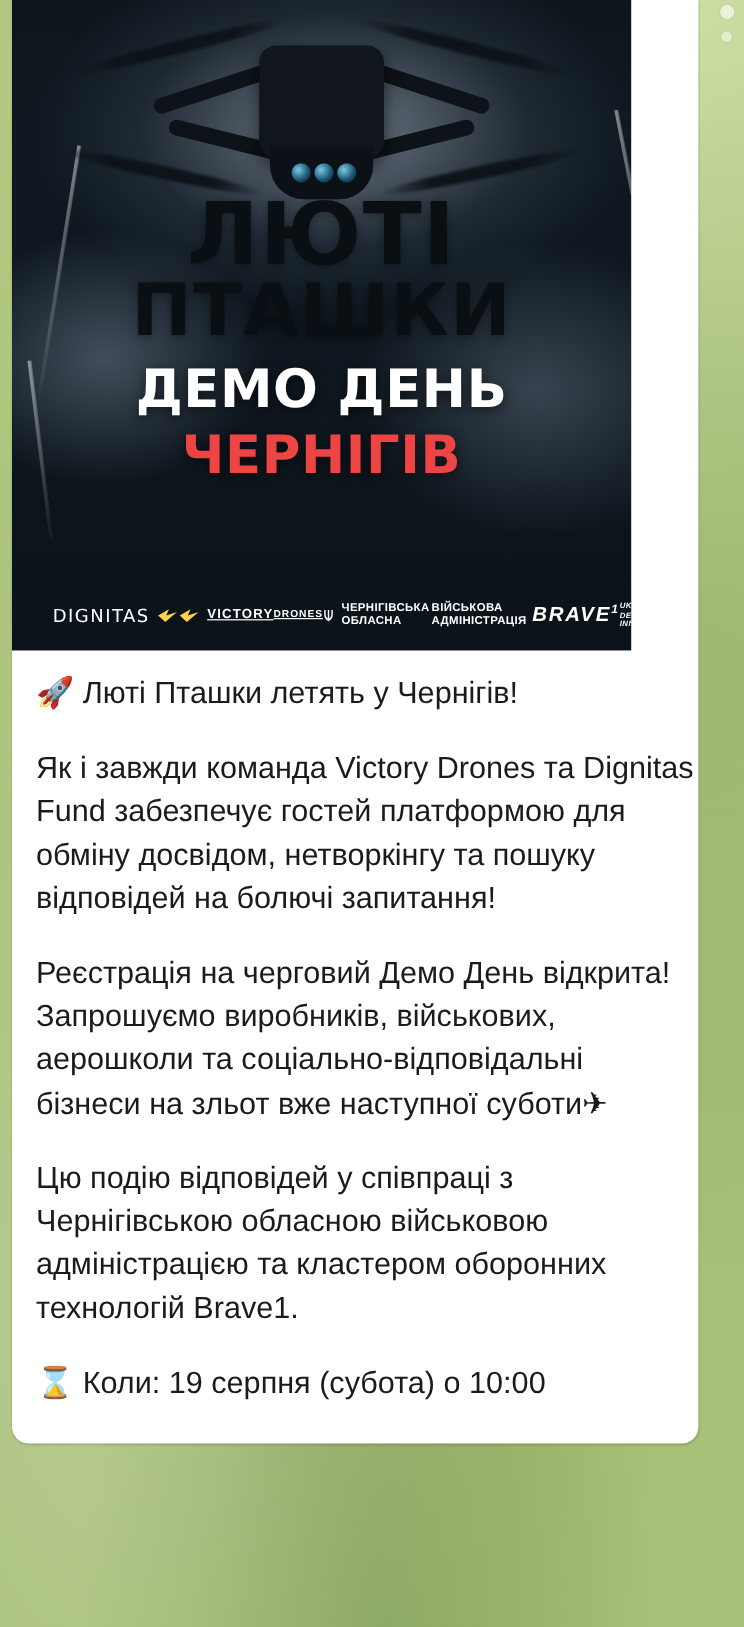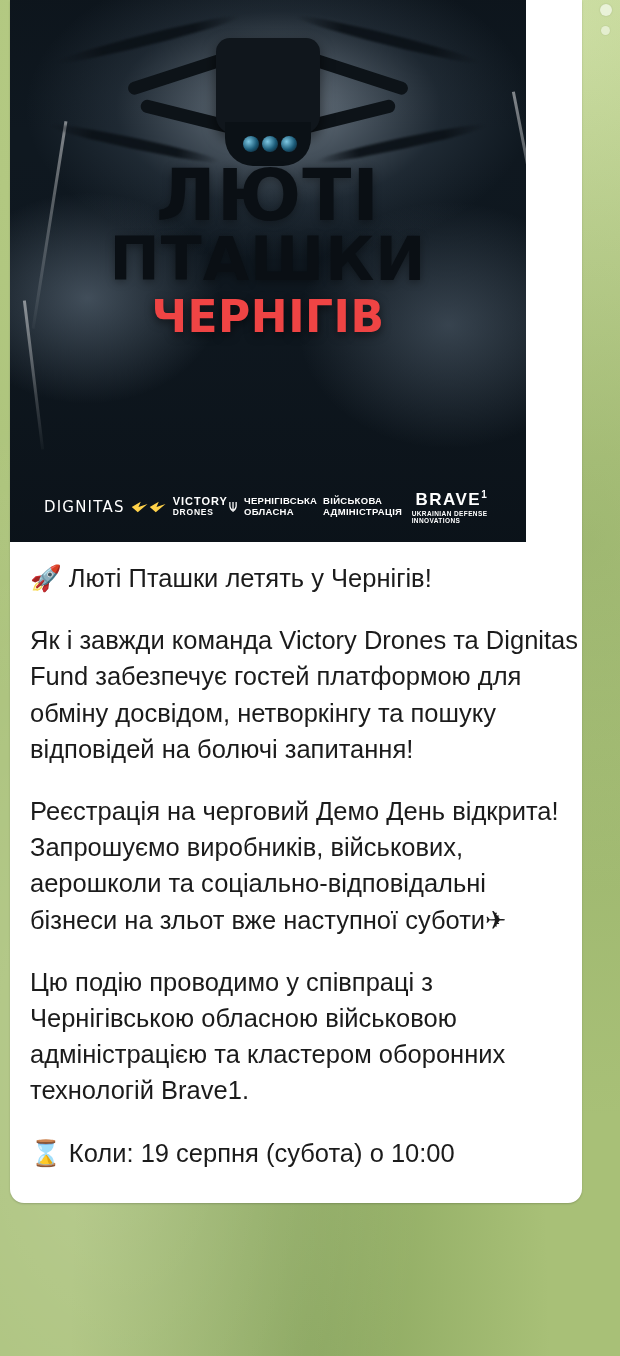--- a/index.html
+++ b/index.html
@@ -161,27 +161,27 @@
     justify-content: space-between;
     padding: 0 34px;
     color: #ffffff;
   }
   .logo { display: flex; align-items: center; gap: 6px; }
   .logo-txt {
     font-size: 15px; font-weight: 400; letter-spacing: 1.2px;
     font-family: "DejaVu Sans", sans-serif;
   }
   .bird { width: 18px; height: 14px; }
-  .logo-twoline { display: flex; flex-direction: column; line-height: 1.05; }
+  .logo-twoline { display: flex; flex-direction: row; line-height: 1.05; text-decoration: underline; }
   .logo-twoline .l1 { font-size: 11px; font-weight: 800; letter-spacing: 1px; }
   .logo-twoline .l2 { font-size: 8.5px; font-weight: 700; letter-spacing: 0.8px; }
   .trident { width: 16px; height: 20px; }
   .adm { display: flex; flex-direction: row; line-height: 1.15; }
   .adm .a1, .adm .a2 { font-size: 9.5px; font-weight: 700; letter-spacing: 0.3px; }
-  .brave { display: flex; flex-direction: column; align-items: center; line-height: 1.1; }
+  .brave { display: flex; flex-direction: row; align-items: center; line-height: 1.1; font-style: italic; }
   .brave .b1 { font-size: 17px; font-weight: 800; letter-spacing: 1.5px; }
   .brave .b1 sup { font-size: 10px; }
   .brave .b2 { font-size: 6.5px; font-weight: 700; letter-spacing: 0.4px; }
 
   
   .msg-body {
     padding: 18px 4px 16px 20px;
     color: #1b1b1b;
     font-size: 25.5px;
     line-height: 1.42;
@@ -233,20 +233,21 @@
         <div class="gimbal">
           <div class="lens l1"></div>
           <div class="lens l2"></div>
           <div class="lens l3"></div>
         </div>
       </div>
 
       <div class="poster-text">
         <div class="hl1">ЛЮТІ</div>
         <div class="hl2">ПТАШКИ</div>
+        <div class="hl3">ДЕМО ДЕНЬ</div>
         <div class="hl4">ЧЕРНІГІВ</div>
       </div>
 
       <div class="logos">
 
         <div class="logo">
           <span class="logo-txt">DIGNITAS</span>
           <svg class="bird" viewBox="0 0 24 18">
             <path d="M1 9 L13 2 L10 9 L22 5 L9 16 Z" fill="#ffd24a"></path>
           </svg>
@@ -282,21 +283,21 @@
       </div>
     </div>
 
     <div class="msg-body">
       <p>
         <span class="emoji">🚀</span>
         <span>Люті Пташки летять у Чернігів!</span>
       </p>
       <p>Як і завжди команда Victory Drones та Dignitas Fund забезпечує гостей платформою для обміну досвідом, нетворкінгу та пошуку відповідей на болючі запитання!</p>
       <p>Реєстрація на черговий Демо День відкрита! Запрошуємо виробників, військових, аерошколи та соціально-відповідальні бізнеси на зльот вже наступної суботи✈</p>
-      <p>Цю подію проводимо у співпраці з Чернігівською обласною військовою адміністрацією та кластером оборонних технологій Brave1.</p>
+      <p>Цю подію відповідей у співпраці з Чернігівською обласною військовою адміністрацією та кластером оборонних технологій Brave1.</p>
       <p>
         <span class="emoji">⌛</span>
         <span>Коли: 19 серпня (субота) о 10:00</span>
       </p>
     </div>
 
   </div>
 </div>
 
 </body></html>

